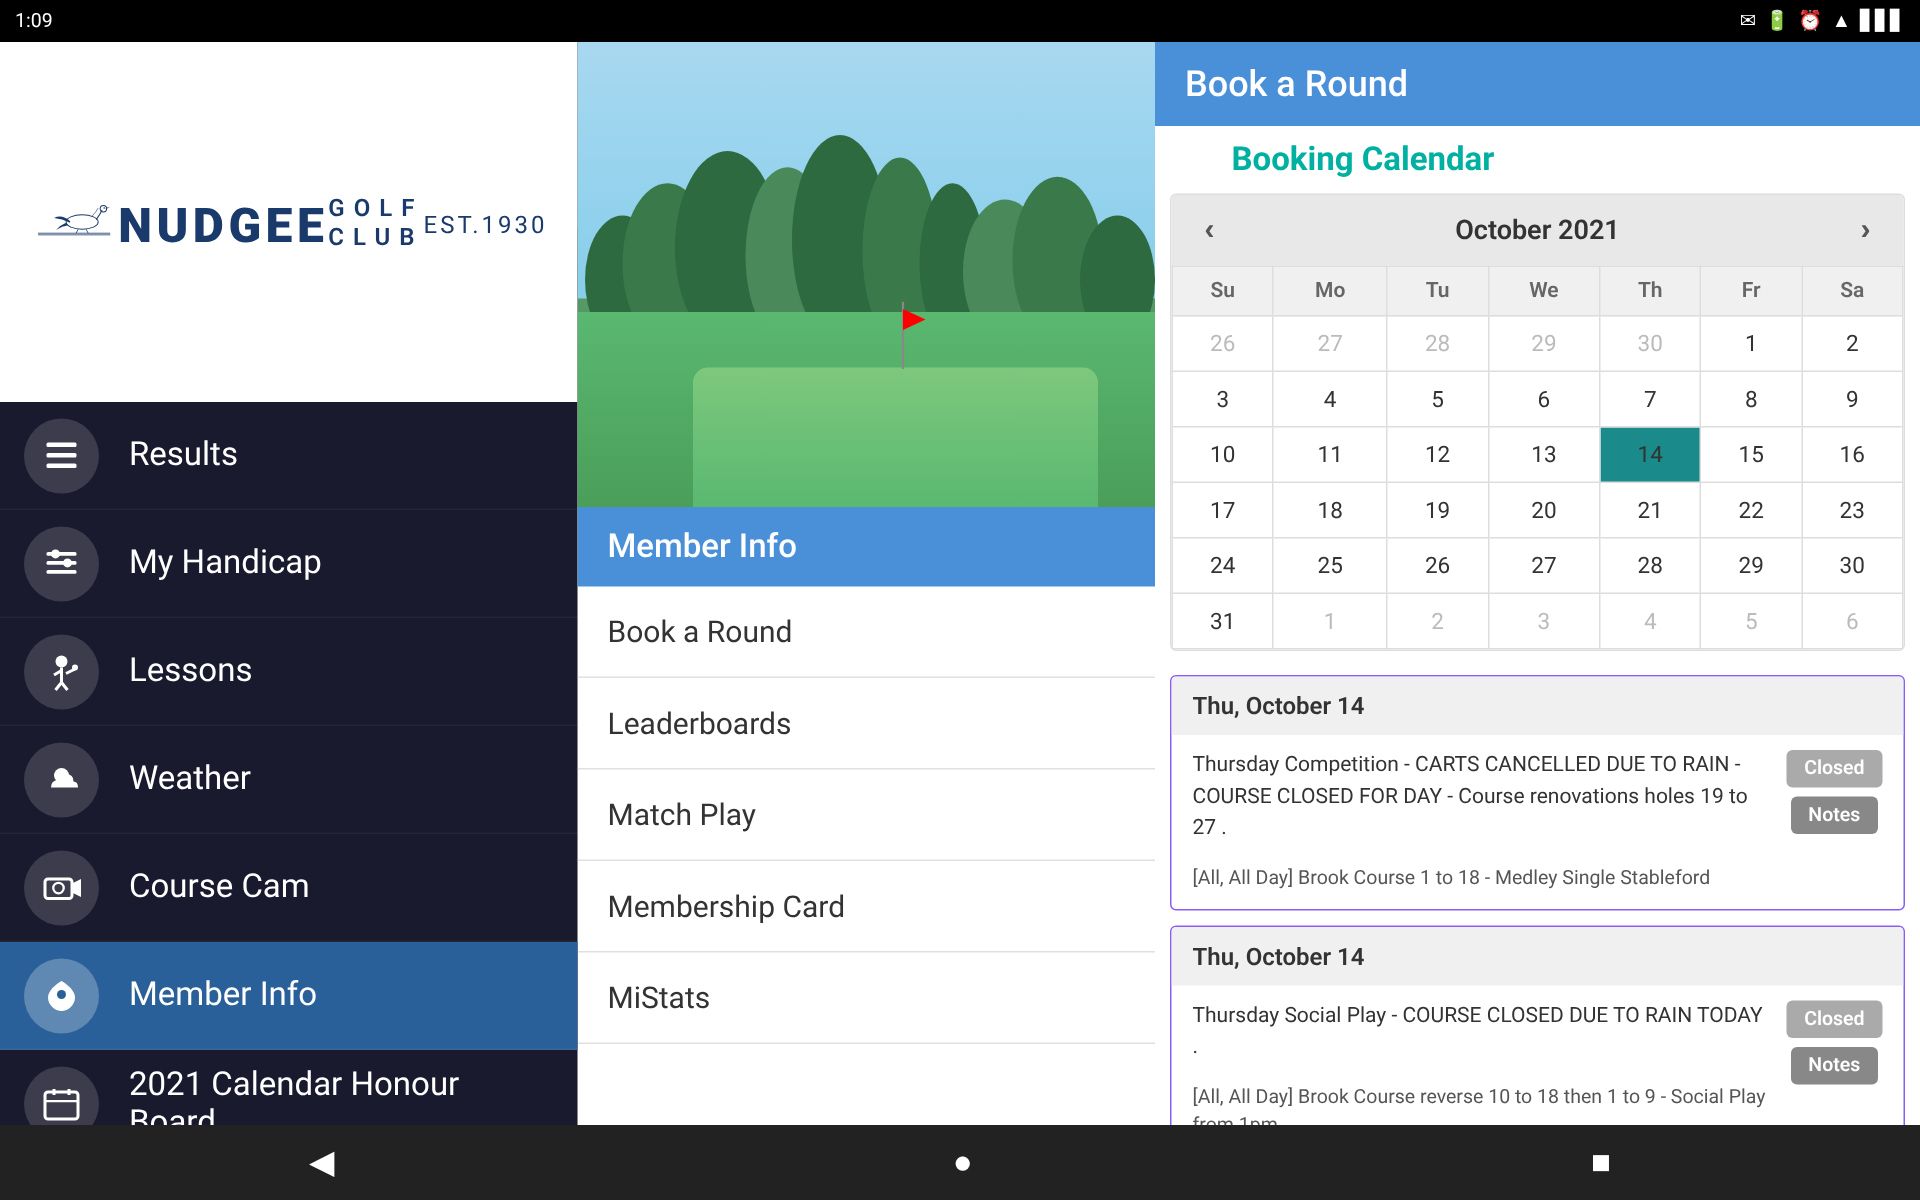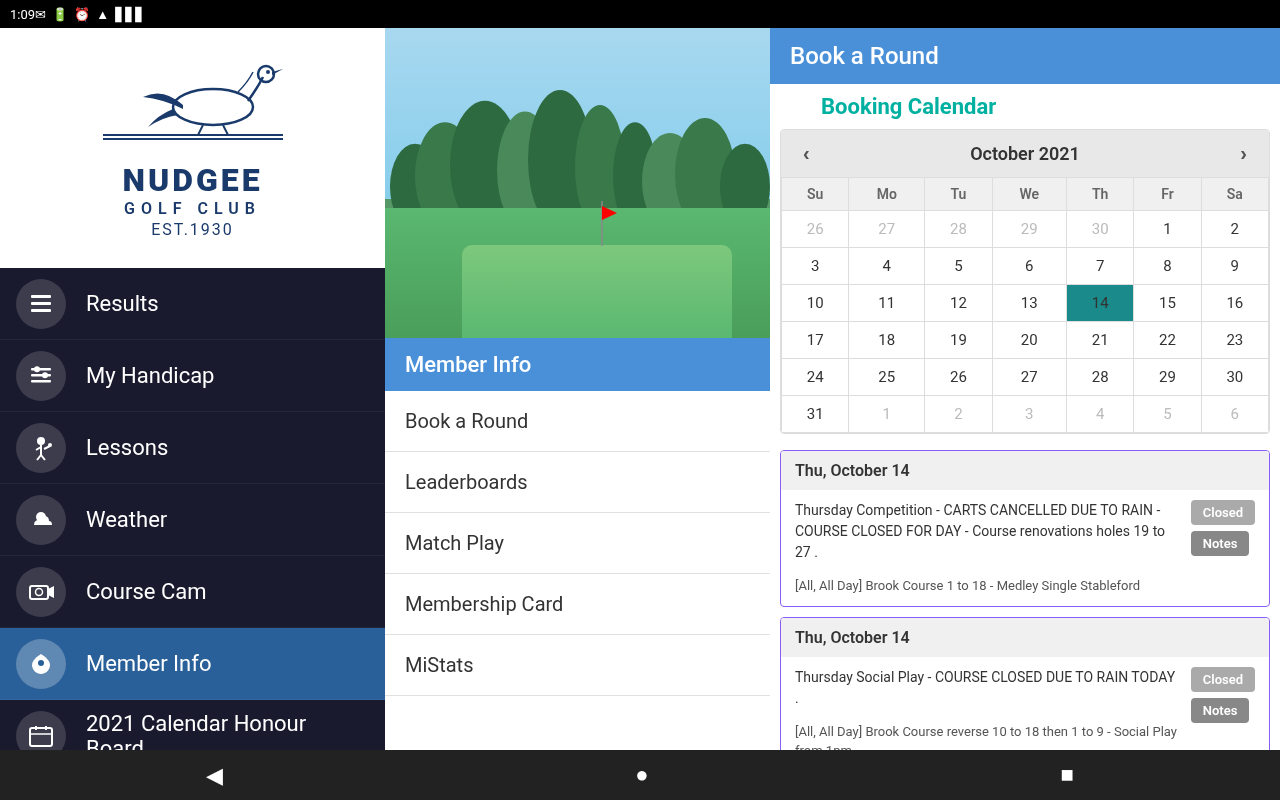--- a/index.html
+++ b/index.html
@@ -5,21 +5,21 @@
     * { box-sizing: border-box; margin: 0; padding: 0; }
     body { font-family: 'Roboto', Arial, sans-serif; background: #000; width: 1280px; height: 800px; overflow: hidden; display: flex; flex-direction: column; }
 
     
     .status-bar {
       background: #000;
       color: #fff;
       height: 28px;
       display: flex;
       align-items: center;
-      justify-content: flex-start;
+      justify-content: space-between;
       padding: 0 10px;
       font-size: 13px;
       flex-shrink: 0;
     }
     .status-bar-left { display: flex; align-items: center; gap: 8px; }
     .status-bar-right { display: flex; align-items: center; gap: 6px; }
 
     
     .main-container {
       display: flex;
@@ -34,21 +34,21 @@
       display: flex;
       flex-direction: column;
       flex-shrink: 0;
       overflow: hidden;
     }
 
     .logo-area {
       background: #fff;
       padding: 20px;
       display: flex;
-      flex-direction: column;
+      flex-direction: row;
       align-items: center;
       justify-content: center;
       height: 240px;
       flex-shrink: 0;
     }
 
     .logo-text-nudgee {
       font-size: 32px;
       font-weight: 900;
       color: #1a3a6b;
@@ -307,21 +307,21 @@
     .event-subtext {
       font-size: 13px;
       color: #555;
       margin-top: 13px;
     }
 
     .event-badge-area {
       display: flex;
       flex-direction: column;
       gap: 6px;
-      align-items: flex-start;
+      align-items: center;
       flex-shrink: 0;
     }
 
     .badge-closed {
       background: #aaa;
       color: #fff;
       font-size: 13px;
       font-weight: 600;
       padding: 5px 12px;
       border-radius: 4px;

